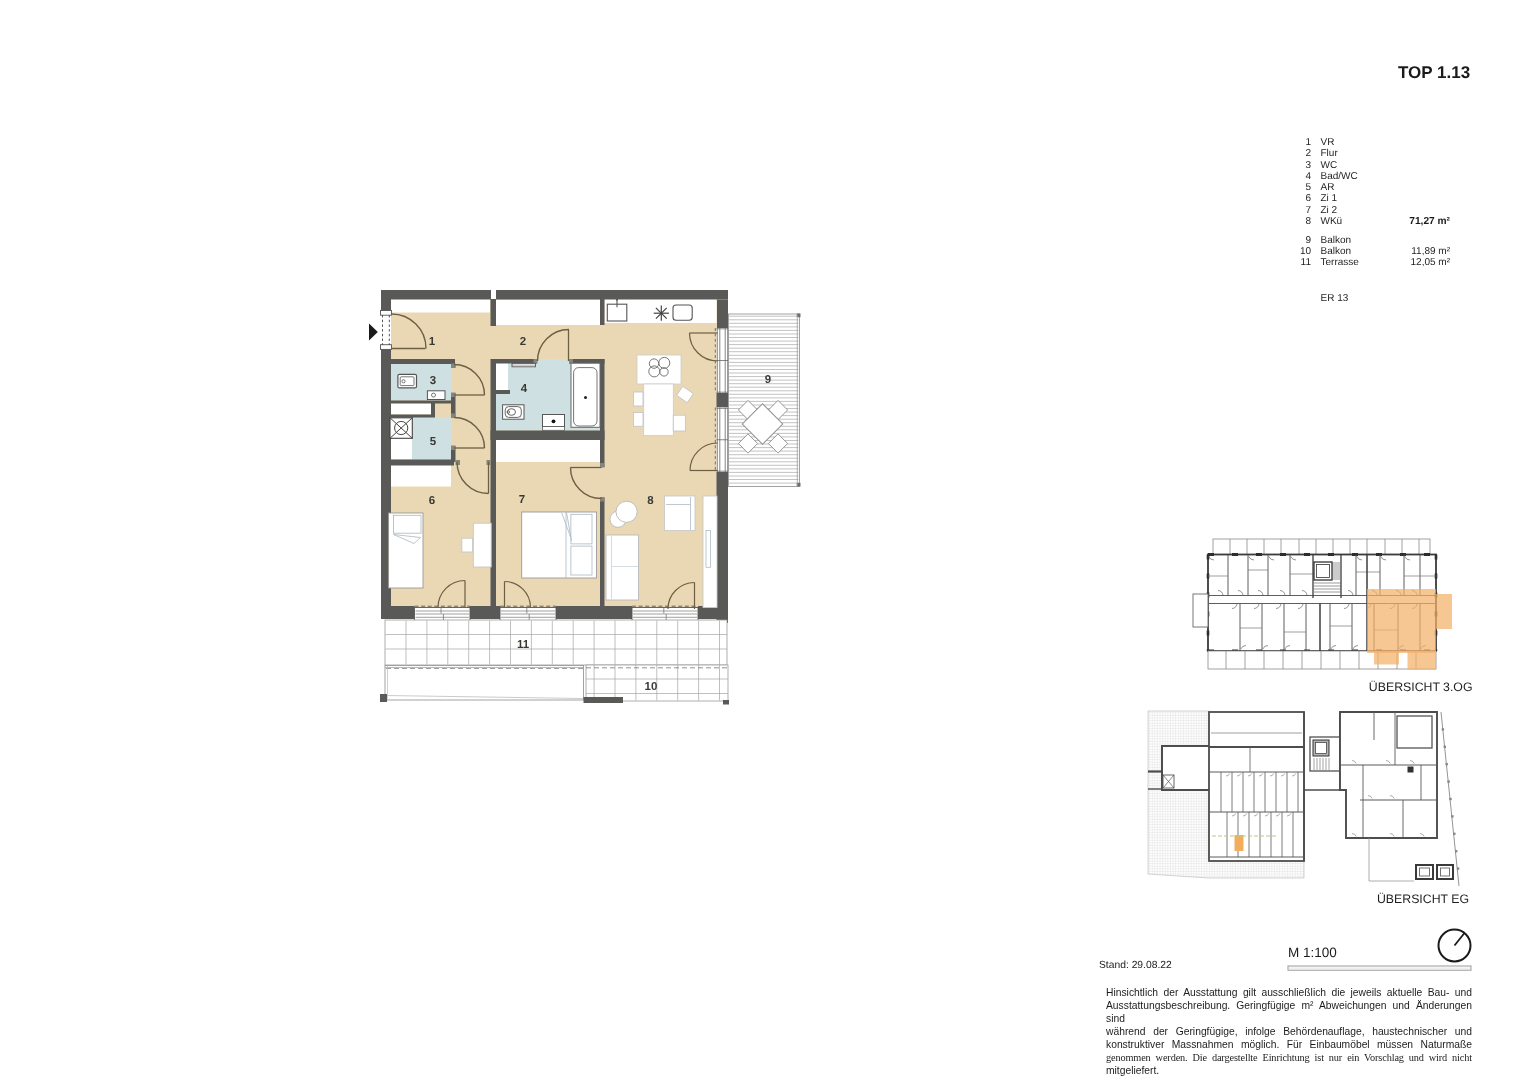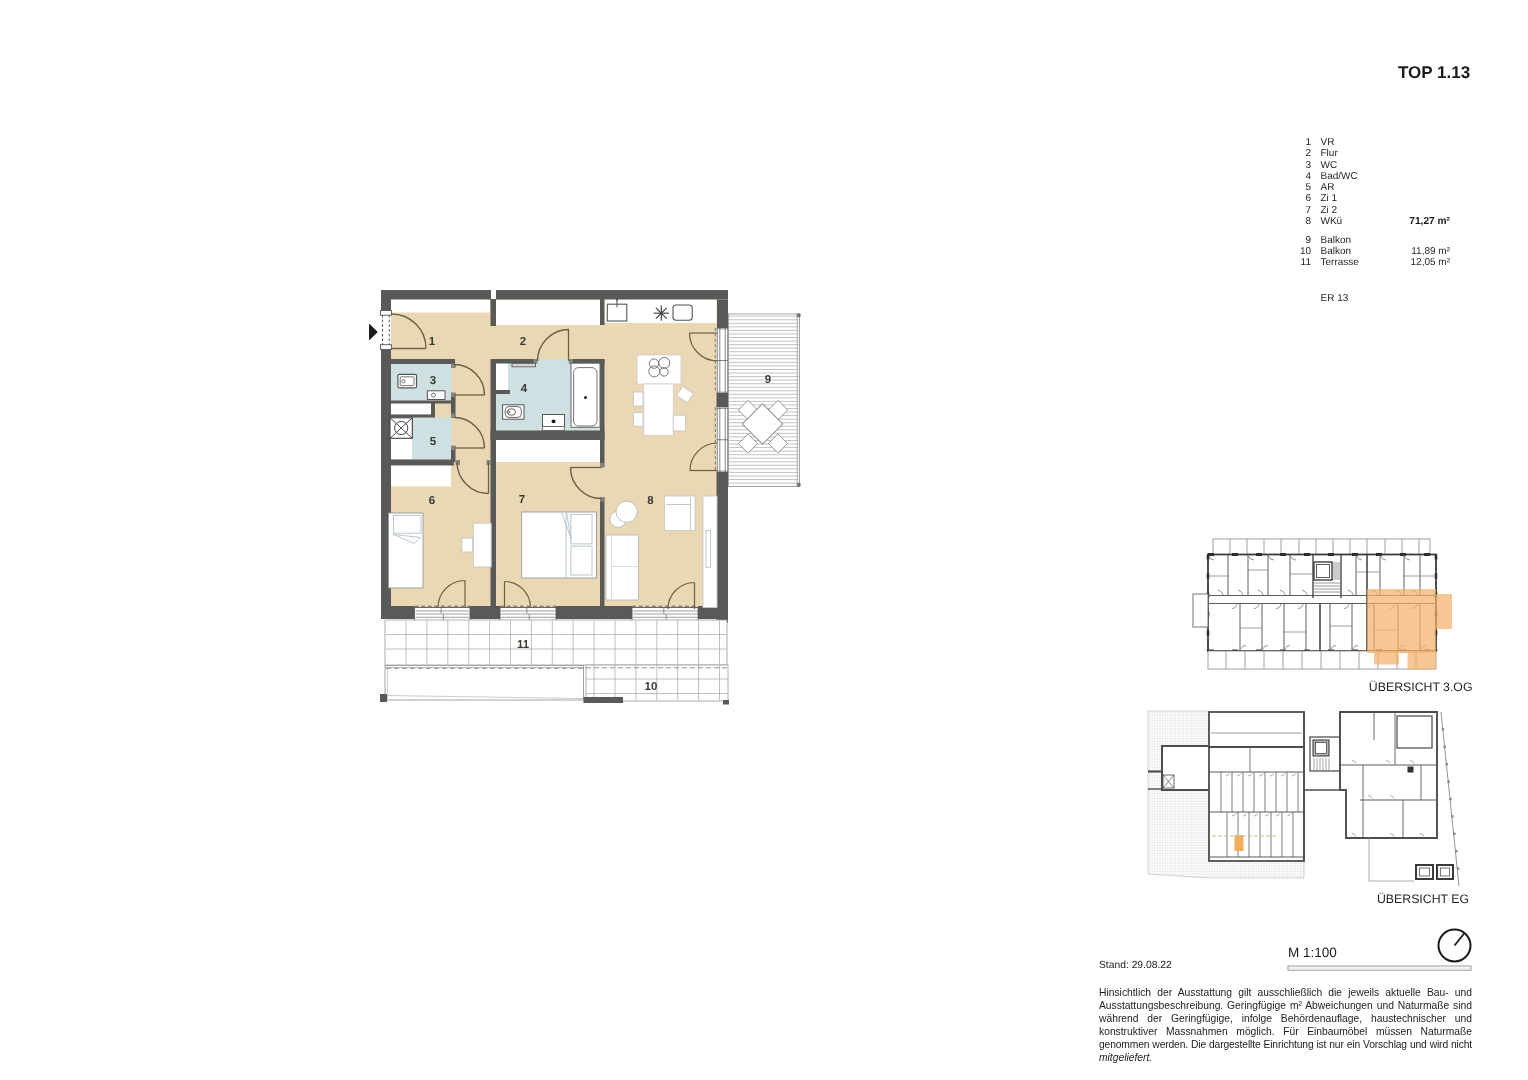--- a/index.html
+++ b/index.html
@@ -1,21 +1,21 @@
 <!DOCTYPE html>
 <html><head>
 <meta charset="utf-8">
 <title>TOP 1.13</title>
 <style>
 html,body{margin:0;padding:0;background:#fff;font-family:"Liberation Sans",sans-serif;}
 #page{position:relative;width:1528px;height:1080px;background:#fff;overflow:hidden;opacity:0.9999;}
 #disc{position:absolute;left:1099px;top:985.5px;width:373px;font-size:10.3px;line-height:13.05px;color:#1c1c1c;will-change:transform;}
-#disc div{text-align:justify;text-align-last:justify;}
-#disc div.last{text-align-last:left;font-style:italic;}
-#disc div.tight{letter-spacing:-0.14px;}
+#disc div{text-align:justify;text-align-last:justify;margin-left:7px;}
+#disc div.last{text-align-last:left;}
+#disc div.tight{letter-spacing:-0.14px;font-family:Liberation Serif, serif;}
 </style>
 </head>
 <body>
 <div id="page">
 <svg width="1528" height="1080" viewBox="0 0 1528 1080" style="position:absolute;left:0;top:0;will-change:transform" font-family="Liberation Sans, sans-serif" text-rendering="geometricPrecision">
 <defs>
 <pattern id="hx" width="2.6" height="2.6" patternUnits="userSpaceOnUse">
 <rect width="2.6" height="2.6" fill="#fdfdfd"></rect>
 <path d="M0,0H2.6M0,0V2.6" stroke="#c9c9c9" stroke-width="0.45"></path>
 </pattern>
@@ -734,19 +734,19 @@
           <circle cx="1454.5" cy="945.5" r="16" fill="none" stroke="#1a1a1a" stroke-width="2"></circle>
           <line x1="1454.5" y1="945.5" x2="1464.3" y2="933.2" stroke="#1a1a1a" stroke-width="1.8"></line>
         </g>
 
 <text x="1099" y="968" font-size="10.3" font-weight="400" fill="#1c1c1c" text-anchor="start" font-family="Liberation Sans, sans-serif">Stand: 29.08.22</text>
 </g>
 </svg>
 
 <div id="disc">
 <div>Hinsichtlich der Ausstattung gilt ausschließlich die jeweils aktuelle Bau- und</div>
-<div>Ausstattungsbeschreibung. Geringfügige m² Abweichungen und Naturmaße sind</div>
+<div>Ausstattungsbeschreibung. Geringfügige m² Abweichungen und Änderungen sind</div>
 <div>während der Geringfügige, infolge Behördenauflage, haustechnischer und</div>
 <div>konstruktiver Massnahmen möglich. Für Einbaumöbel müssen Naturmaße</div>
 <div class="tight">genommen werden. Die dargestellte Einrichtung ist nur ein Vorschlag und wird nicht</div>
 <div class="last">mitgeliefert.</div>
 </div>
 </div>
 
 </body></html>

